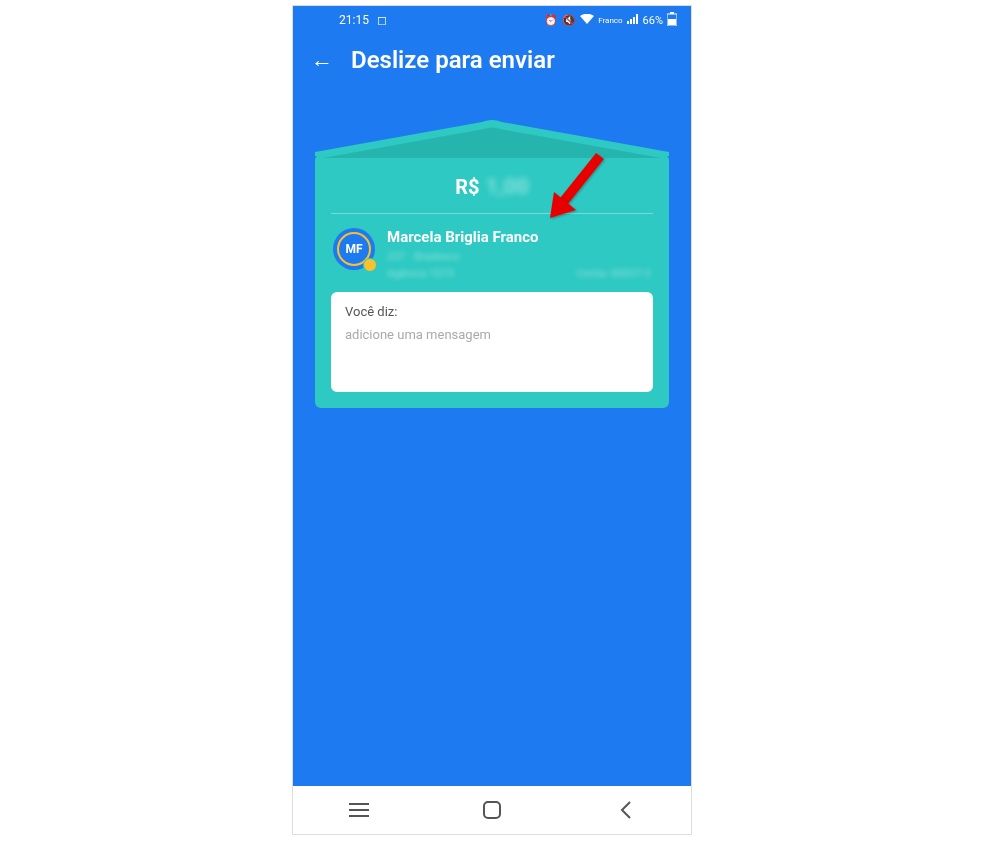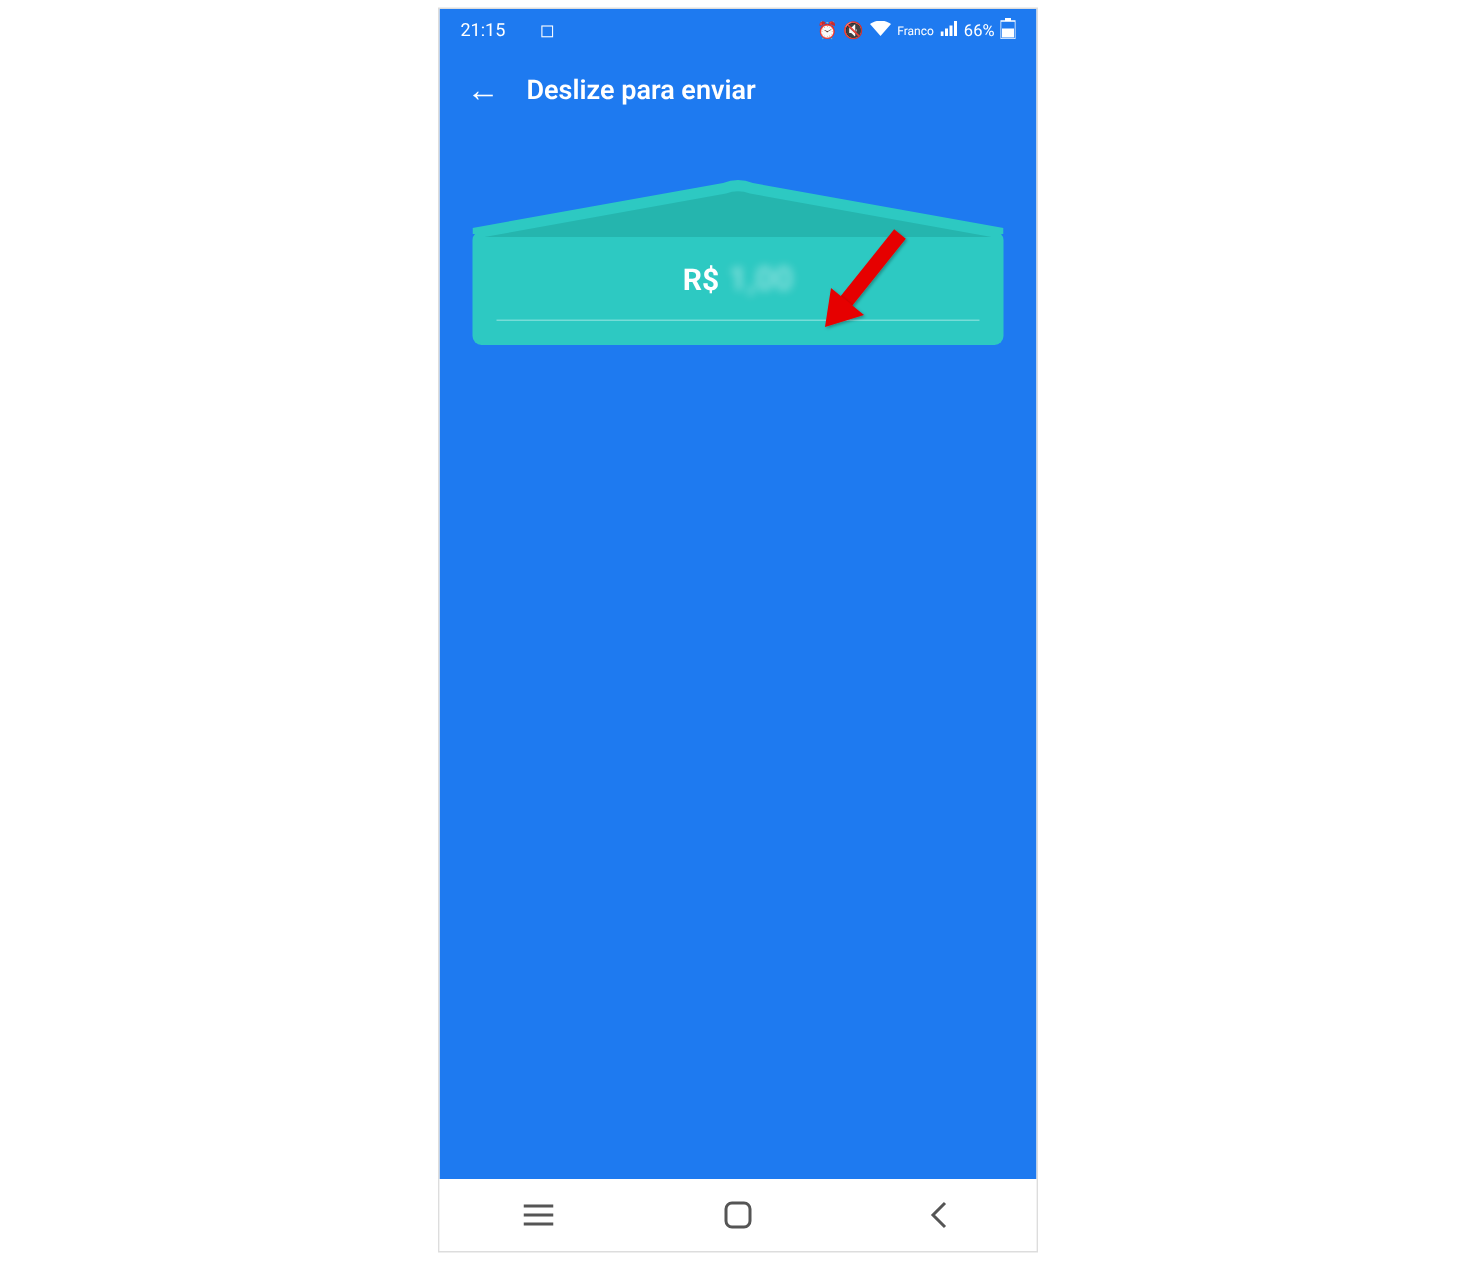--- a/index.html
+++ b/index.html
@@ -24,33 +24,33 @@
     .status-bar {
       height: 28px;
       background: #1e7af0;
       display: flex;
       justify-content: space-between;
       align-items: center;
       padding: 0 14px;
       color: #fff;
       font-size: 12px;
     }
-    .status-left { display: flex; align-items: flex-start; gap: 23px; }
+    .status-left { display: flex; align-items: flex-start; gap: 8px; margin-left: 32px; }
     .status-right { display: flex; align-items: center; gap: 4px; font-size: 11px; }
     .app-header {
       height: 52px;
       background: #1e7af0;
       display: flex;
       align-items: center;
       padding: 0 18px;
       gap: 18px;
       color: #fff;
     }
     .back-arrow { font-size: 22px; font-weight: 300; cursor: pointer; }
-    .header-title { font-size: 18px; font-weight: 600; }
+    .header-title { font-size: 24px; font-weight: 600; }
     .app-body {
       background: #1e7af0;
       height: calc(100% - 28px - 52px - 48px);
       padding: 30px 22px 0;
       position: relative;
     }
     .envelope-flap {
       width: 100%;
       height: 42px;
       position: relative;
@@ -228,21 +228,39 @@
         <path d="M 8 42 L 170 13 Q 178 10 186 13 L 348 42 Z" fill="#25b5ae"></path>
       </svg>
     </div>
 
     <div class="card">
       <div class="amount-row">
         <span>R$</span>
         <span class="amount-value">1,00</span>
       </div>
 
-
+      <div class="recipient-row">
+        <div class="avatar-outer">
+          <div class="avatar-inner">MF</div>
+          <div class="avatar-badge"></div>
+        </div>
+        <div class="recipient-info">
+          <div class="recipient-name">Marcela Briglia Franco</div>
+          <div class="recipient-details">237 · Bradesco</div>
+          <div class="recipient-details recipient-details-row">
+            <span>Agência 1073</span>
+            <span>Conta: 00037-3</span>
+          </div>
+        </div>
+      </div>
+
+      <div class="message-box">
+        <div class="message-label">Você diz:</div>
+        <div class="message-placeholder">adicione uma mensagem</div>
+      </div>
     </div>
   </div>
 
   <div class="nav-bar">
     <div class="nav-item">
       <svg width="20" height="16" viewBox="0 0 20 16">
           <line x1="0" y1="2" x2="20" y2="2" stroke="#555" stroke-width="2"></line>
           <line x1="0" y1="8" x2="20" y2="8" stroke="#555" stroke-width="2"></line>
           <line x1="0" y1="14" x2="20" y2="14" stroke="#555" stroke-width="2"></line>
         </svg>

